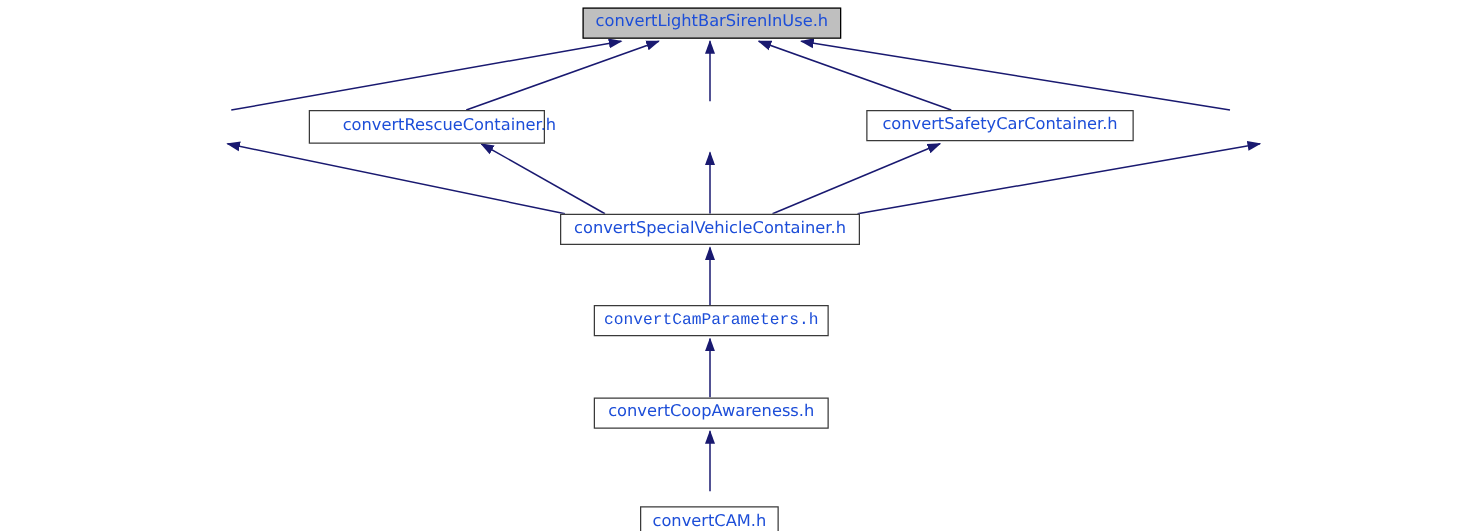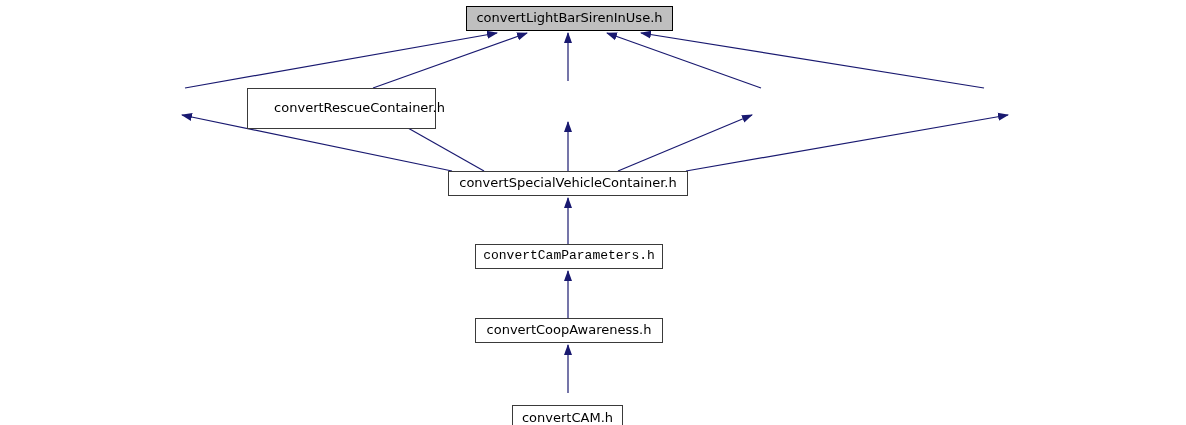--- a/index.html
+++ b/index.html
@@ -25,34 +25,34 @@
   .node {
     position: absolute;
     box-sizing: border-box;
     background: var(--node-fill, #ffffff);
     border: 1px solid var(--node-border, #3a3a3a);
     display: flex;
     align-items: center;
     justify-content: center;
     text-align: center;
     font-size: 13px;
-    color: #000000;
+    color: #1d4ed8;
     cursor: pointer;
   }
   .node.highlight {
     background: var(--hl-fill, #bfbfbf);
     border-color: var(--hl-border, #000000);
     cursor: default;
   }
   .node-label { white-space: pre-line; line-height: 1.25; }
 
   
   #n-lightbar         { left: 466px; top: 6px;   width: 207px; height: 25px; }
   #n-emergency        { left: 5px;   top: 88px;  width: 219px; height: 25px; }
-  #n-rescue           { left: 247px; top: 88px;  width: 189px; height: 41px; padding-left: 36px; }
+  #n-rescue           { left: 247px; top: 88px;  width: 189px; height: 27px; padding-left: 36px; }
   #n-roadworks        { left: 463px; top: 81px;  width: 210px; height: 39px; }
   #n-safetycar        { left: 693px; top: 88px;  width: 214px; height: 25px; }
   #n-specialtransport { left: 928px; top: 88px;  width: 252px; height: 25px; }
   #n-specialvehicle   { left: 448px; top: 171px; width: 240px; height: 25px; }
   #n-camparameters    { left: 475px; top: 244px; width: 188px; height: 25px; font-family: Liberation Mono, monospace; }
   #n-coopawareness    { left: 475px; top: 318px; width: 188px; height: 25px; }
   #n-cam              { left: 512px; top: 393px; width: 111px; height: 26px; margin-top: 12px; }
 </style>
 </head>
 <body>
@@ -86,20 +86,23 @@
   <div class="node highlight" id="n-lightbar">
     <span class="node-label">convertLightBarSirenInUse.h</span>
   </div>
 
 
   <div class="node" id="n-rescue">
     <span class="node-label">convertRescueContainer.h</span>
   </div>
 
 
+  <div class="node" id="n-safetycar">
+    <span class="node-label">convertSafetyCarContainer.h</span>
+  </div>
 
 
   <div class="node" id="n-specialvehicle">
     <span class="node-label">convertSpecialVehicleContainer.h</span>
   </div>
 
   <div class="node" id="n-camparameters">
     <span class="node-label">convertCamParameters.h</span>
   </div>
 

